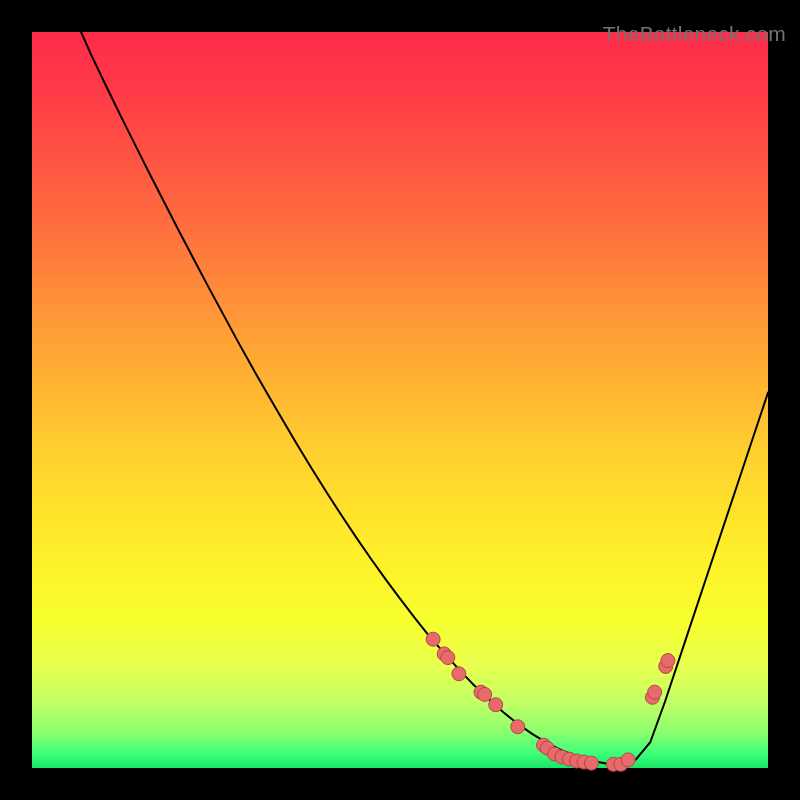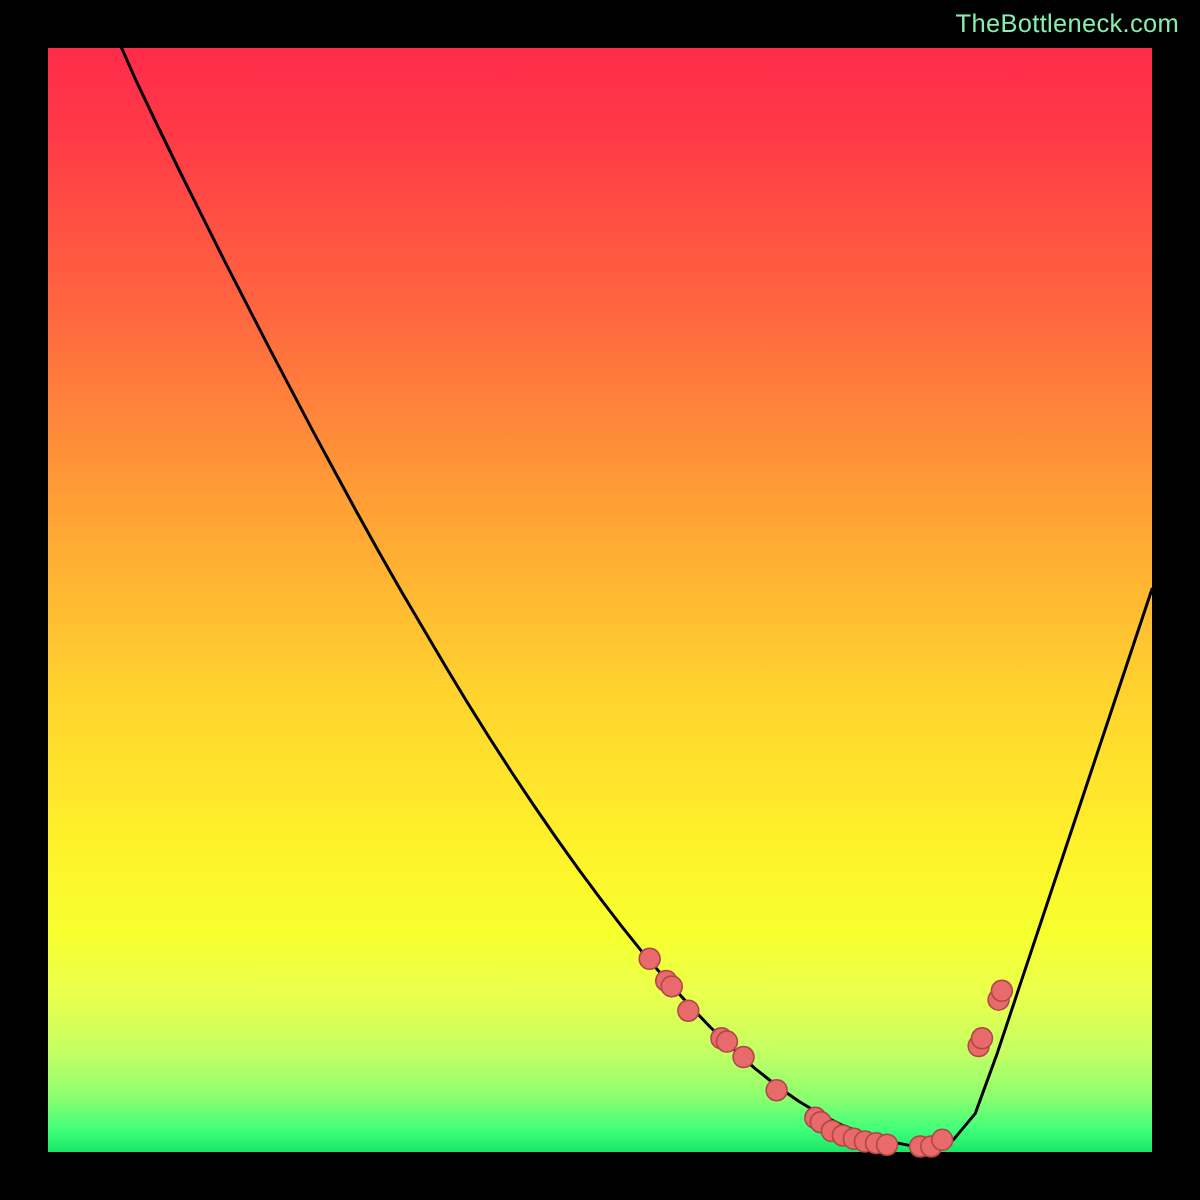--- a/index.html
+++ b/index.html
@@ -12,24 +12,24 @@
     font-family: Arial, Helvetica, sans-serif;
   }
   .frame {
     position: relative;
     width: 800px;
     height: 800px;
     background: #000;
   }
   .watermark {
     position: absolute;
-    top: 6px;
+    top: 22px;
     right: 14px;
-    color: #86efac;
-    font-size: 17px;
+    color: #737373;
+    font-size: 21px;
     font-weight: 400;
     letter-spacing: 0.2px;
     z-index: 20;
   }
   .plot-area {
     position: absolute;
     left: 32px;
     top: 32px;
     width: 736px;
     height: 736px;

